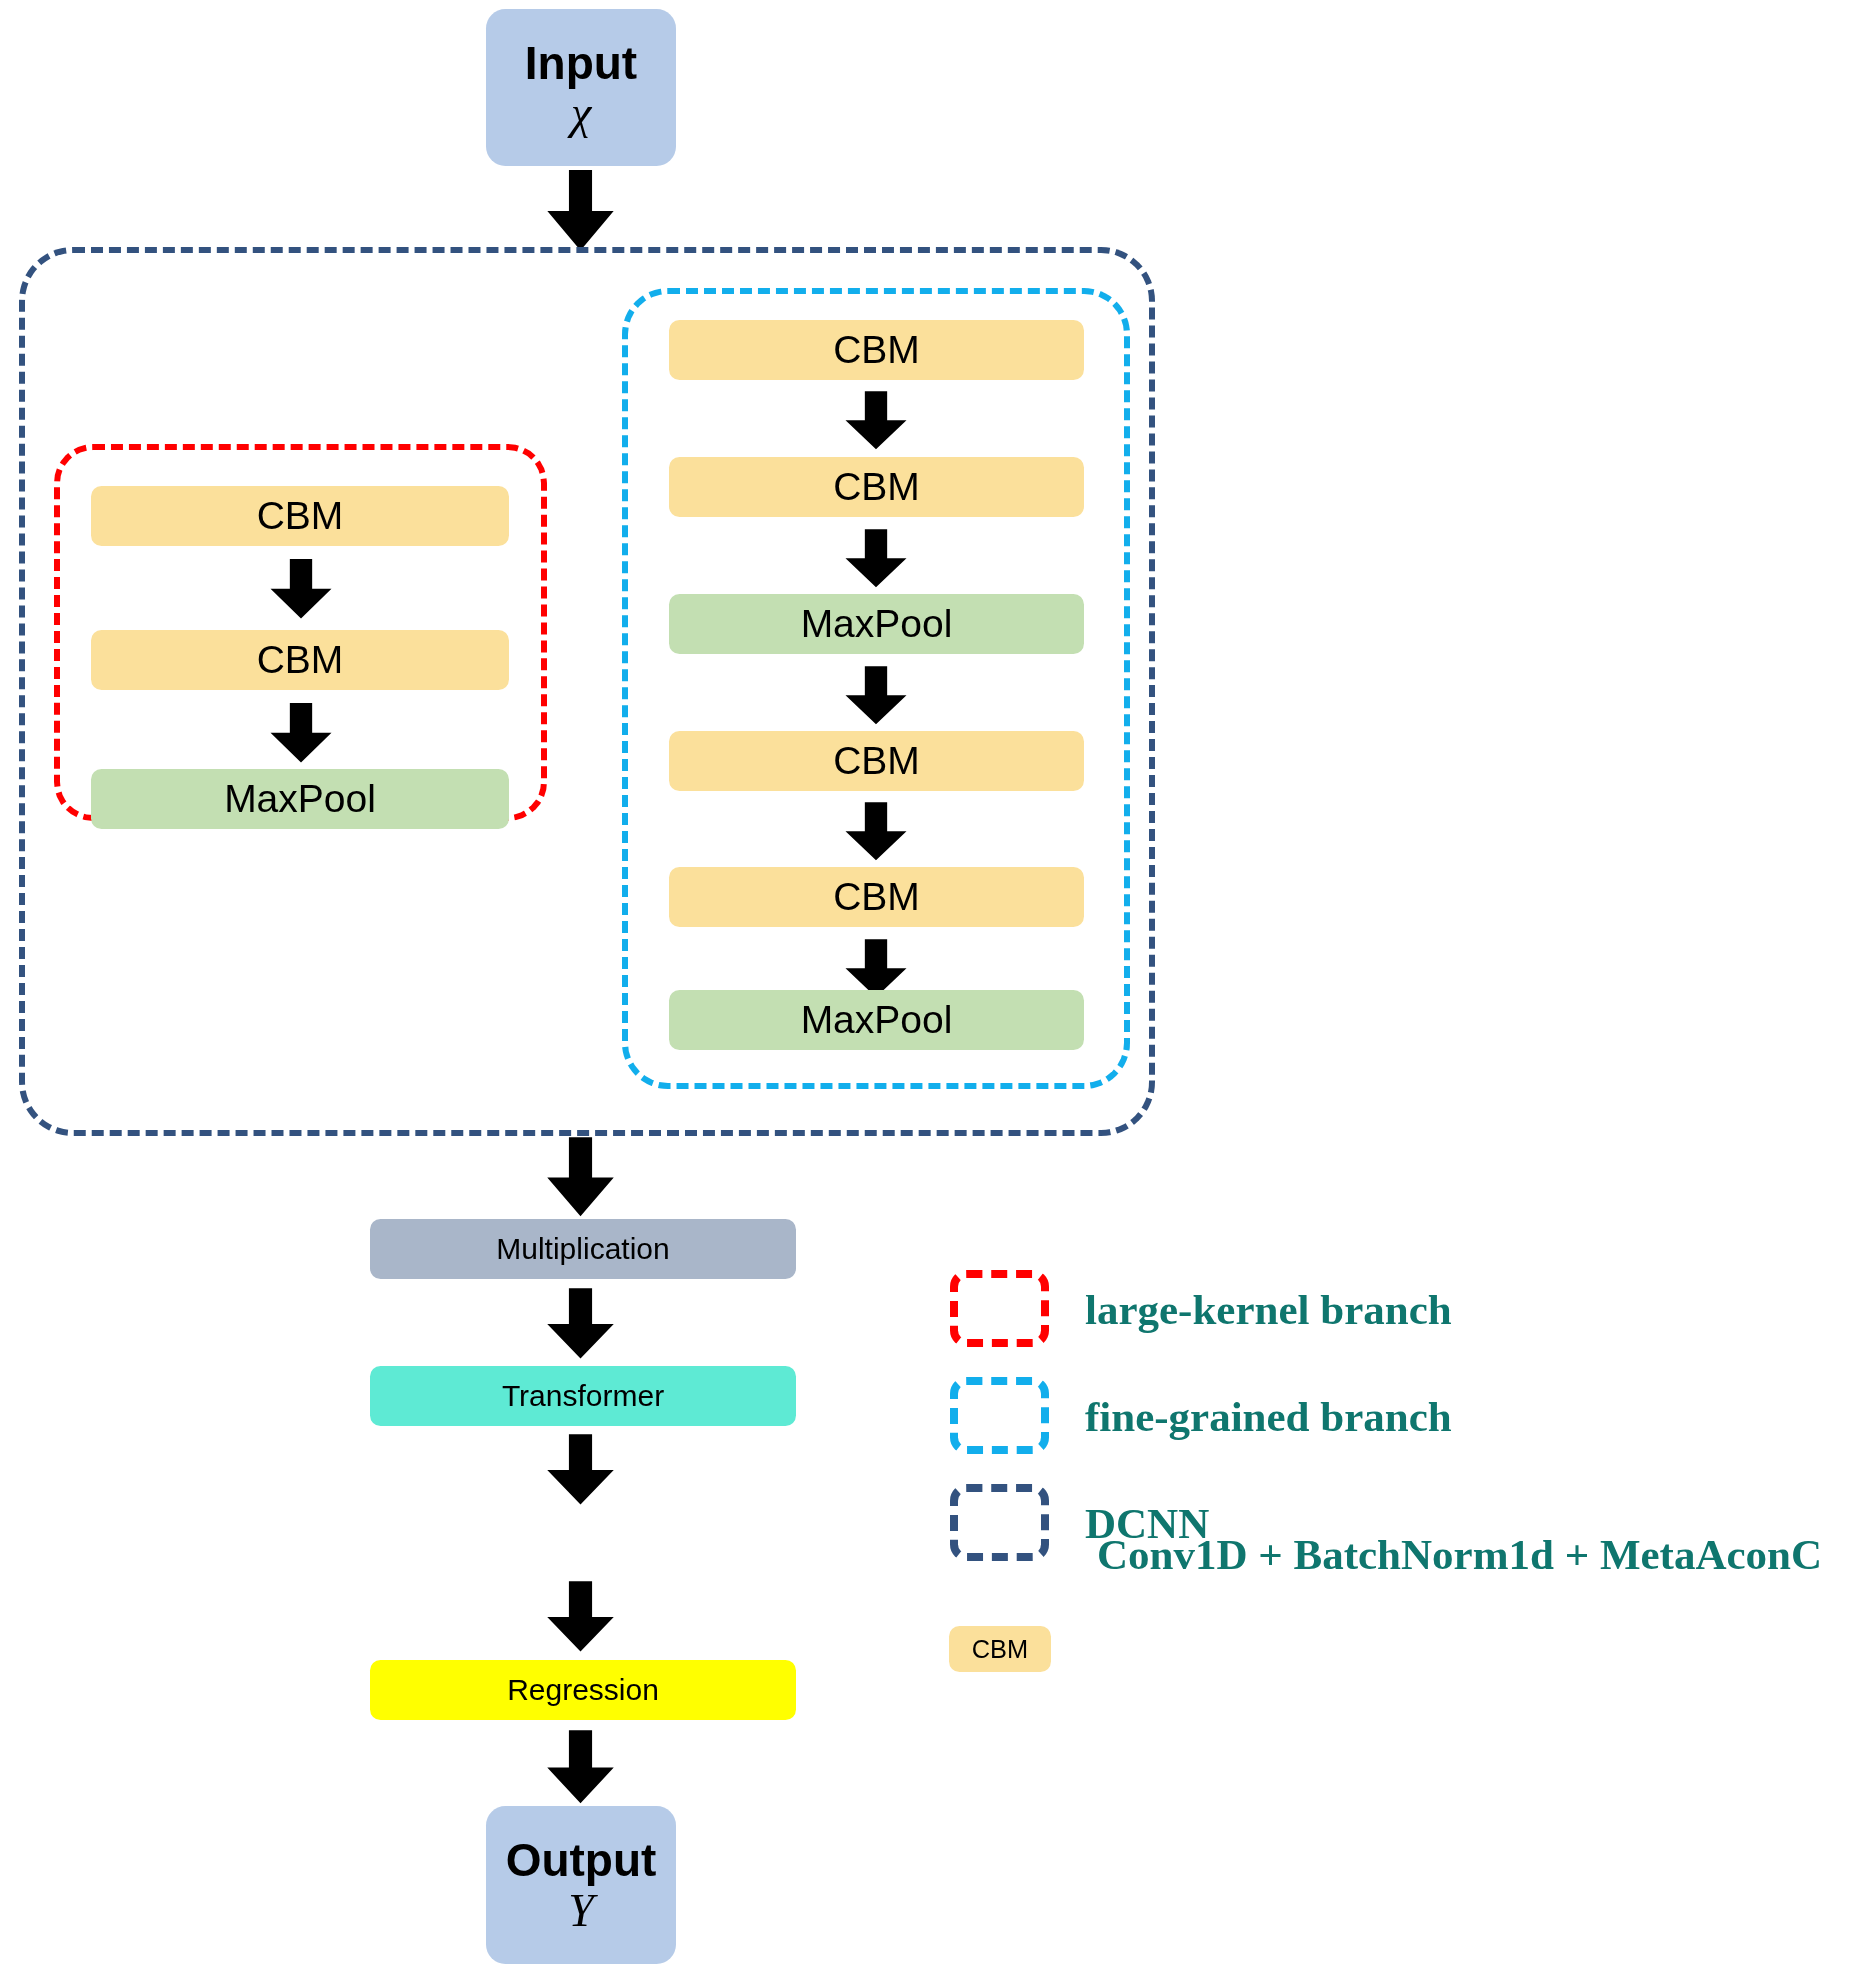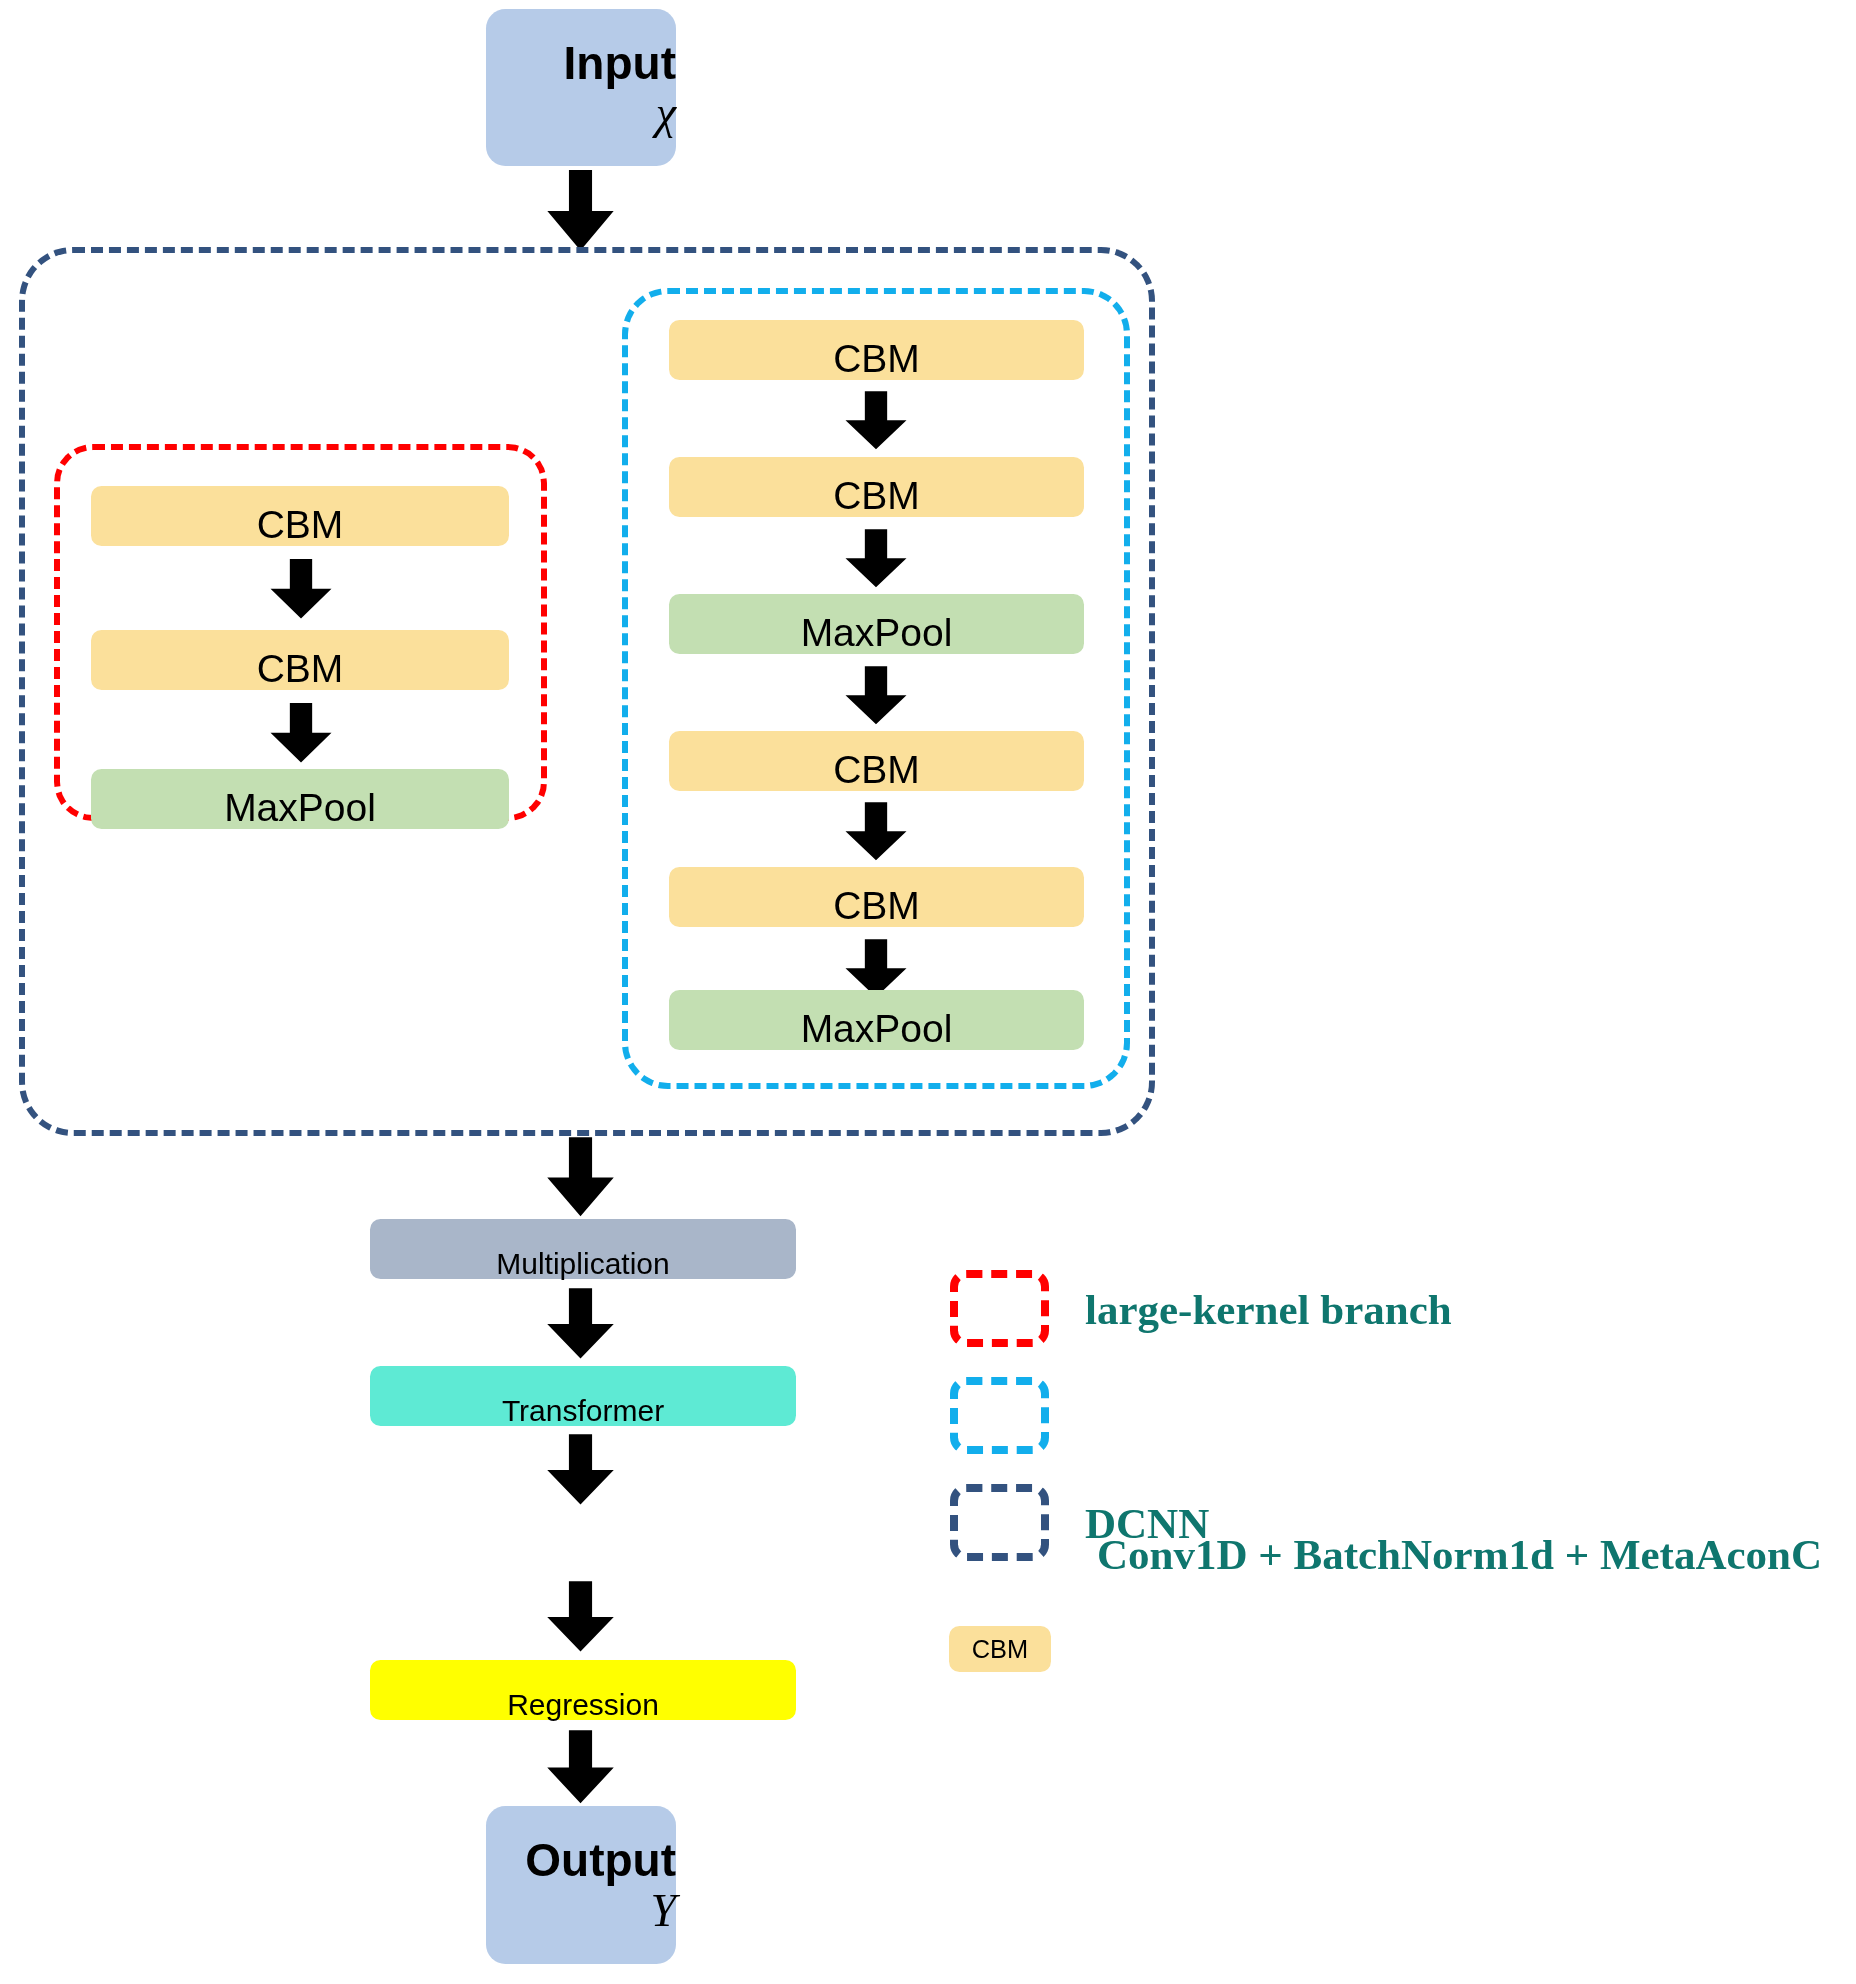--- a/index.html
+++ b/index.html
@@ -13,21 +13,21 @@
     height:1985px;
     background:#ffffff;
     overflow:hidden;
   }
 
   
   .node{
     position:absolute;
     box-sizing:border-box;
     display:flex;
-    align-items:flex-end;
+    align-items:center;
     justify-content:center;
     color:#000;
     line-height:1.05;
     text-align:center;
     white-space:nowrap;
   }
   .node-bar{
     border-radius:10.5px;
     font-size:39px;
     font-weight:400;
@@ -225,20 +225,21 @@
 
   <div class="node io" style="left:486px; top:1806px; width:190px; height:158px;">
     <span>Output</span>
     <span class="sym">Υ</span>
   </div>
 
   <div class="legend-swatch sw-red" style="left:950px; top:1270px; width:99px; height:77px;"></div>
   <div class="legend-text" style="left:1085px; top:1279px; height:60px;">large-kernel branch</div>
 
   <div class="legend-swatch sw-cyan" style="left:950px; top:1377px; width:99px; height:77px;"></div>
+  <div class="legend-text" style="left:1085px; top:1386px; height:60px;">fine-grained branch</div>
 
   <div class="legend-swatch sw-navy" style="left:950px; top:1484px; width:99px; height:77px;"></div>
   <div class="legend-text" style="left:1085px; top:1493px; height:60px;">DCNN</div>
 
   <div class="legend-cbm-chip" style="left:949px; top:1626px; width:102px; height:46px;">
     <span>CBM</span>
   </div>
   <div class="legend-text" style="left:1085px; top:1524px; height:60px;margin-left:12px;">Conv1D + BatchNorm1d + MetaAconC</div>
 
 </div>

